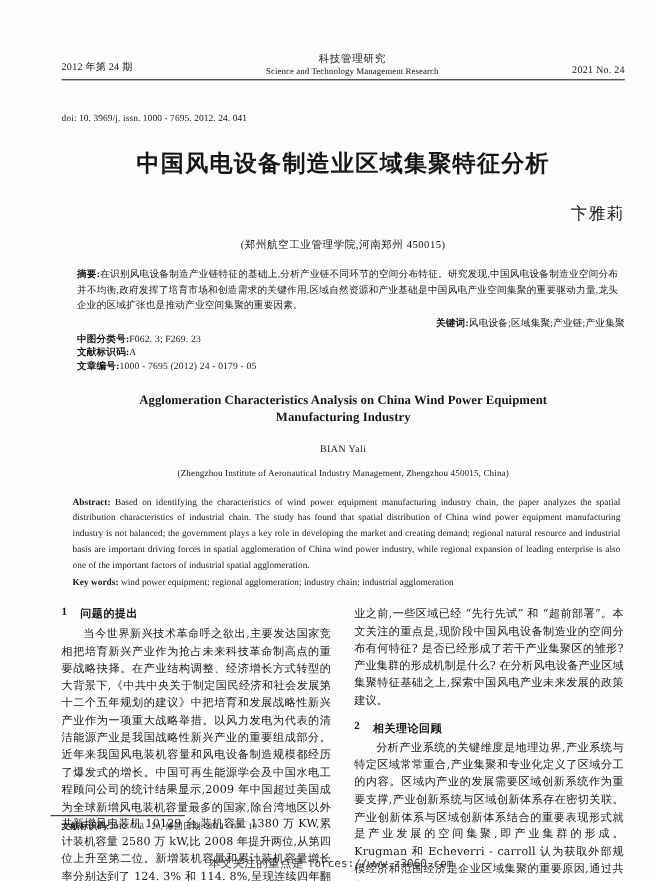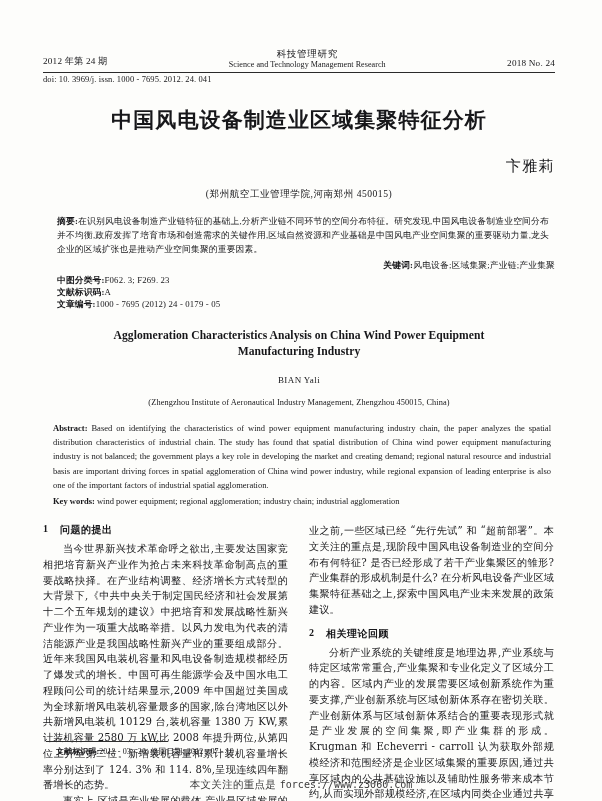--- a/index.html
+++ b/index.html
@@ -11,21 +11,21 @@
     position: relative;
     width: 602px;
     height: 801px;
     background: #fdfdfb;
     overflow: hidden;
     font-family: "Liberation Serif", "DejaVu Serif", serif;
     color: #17171a;
   }
   .inner {
     position: absolute;
-    left: 43px;
+    left: 56px;
     top: 0;
     width: 512px;
     height: 790px;
   }
 
   
   .runhead {
     display: flex;
     align-items: flex-end;
     justify-content: space-between;
@@ -51,21 +51,21 @@
     font-size: 8.1px;
     letter-spacing: .05px;
   }
   .rule-top {
     border-top: 1.15px solid #2a2a2a;
     margin-top: 3px;
   }
 
   .doi {
     font-size: 8.5px;
-    margin-top: 1px;
+    margin-top: 29px;
     letter-spacing: .1px;
   }
 
   
   .title-cn {
     text-align: center;
     font-size: 21px;
     font-weight: bold;
     letter-spacing: 1.1px;
     margin-top: 22px;
@@ -225,21 +225,21 @@
 
 <div class="page">
   <div class="inner">
 
     <div class="runhead">
       <div class="runhead-left">2012 年第 24 期</div>
       <div class="runhead-center">
         <div class="journal-cn">科技管理研究</div>
         <div class="journal-en">Science and Technology Management Research</div>
       </div>
-      <div class="runhead-right">2018 No. 24</div>
+      <div class="runhead-right">2021 No. 24</div>
     </div>
     <div class="rule-top"></div>
 
     <div class="doi">doi: 10. 3969/j. issn. 1000 - 7695. 2012. 24. 041</div>
 
     <div class="title-cn">中国风电设备制造业区域集聚特征分析</div>
     <div class="author-cn">卞雅莉</div>
     <div class="affil-cn">(郑州航空工业管理学院,河南郑州  450015)</div>
 
     <div class="abs-cn"><b>摘要:</b><span>在识别风电设备制造产业链特征的基础上,分析产业链不同环节的空间分布特征。研究发现,中国风电设备制造业空间分布并不均衡,政府发挥了培育市场和创造需求的关键作用,区域自然资源和产业基础是中国风电产业空间集聚的重要驱动力量,龙头企业的区域扩张也是推动产业空间集聚的重要因素。</span></div>

